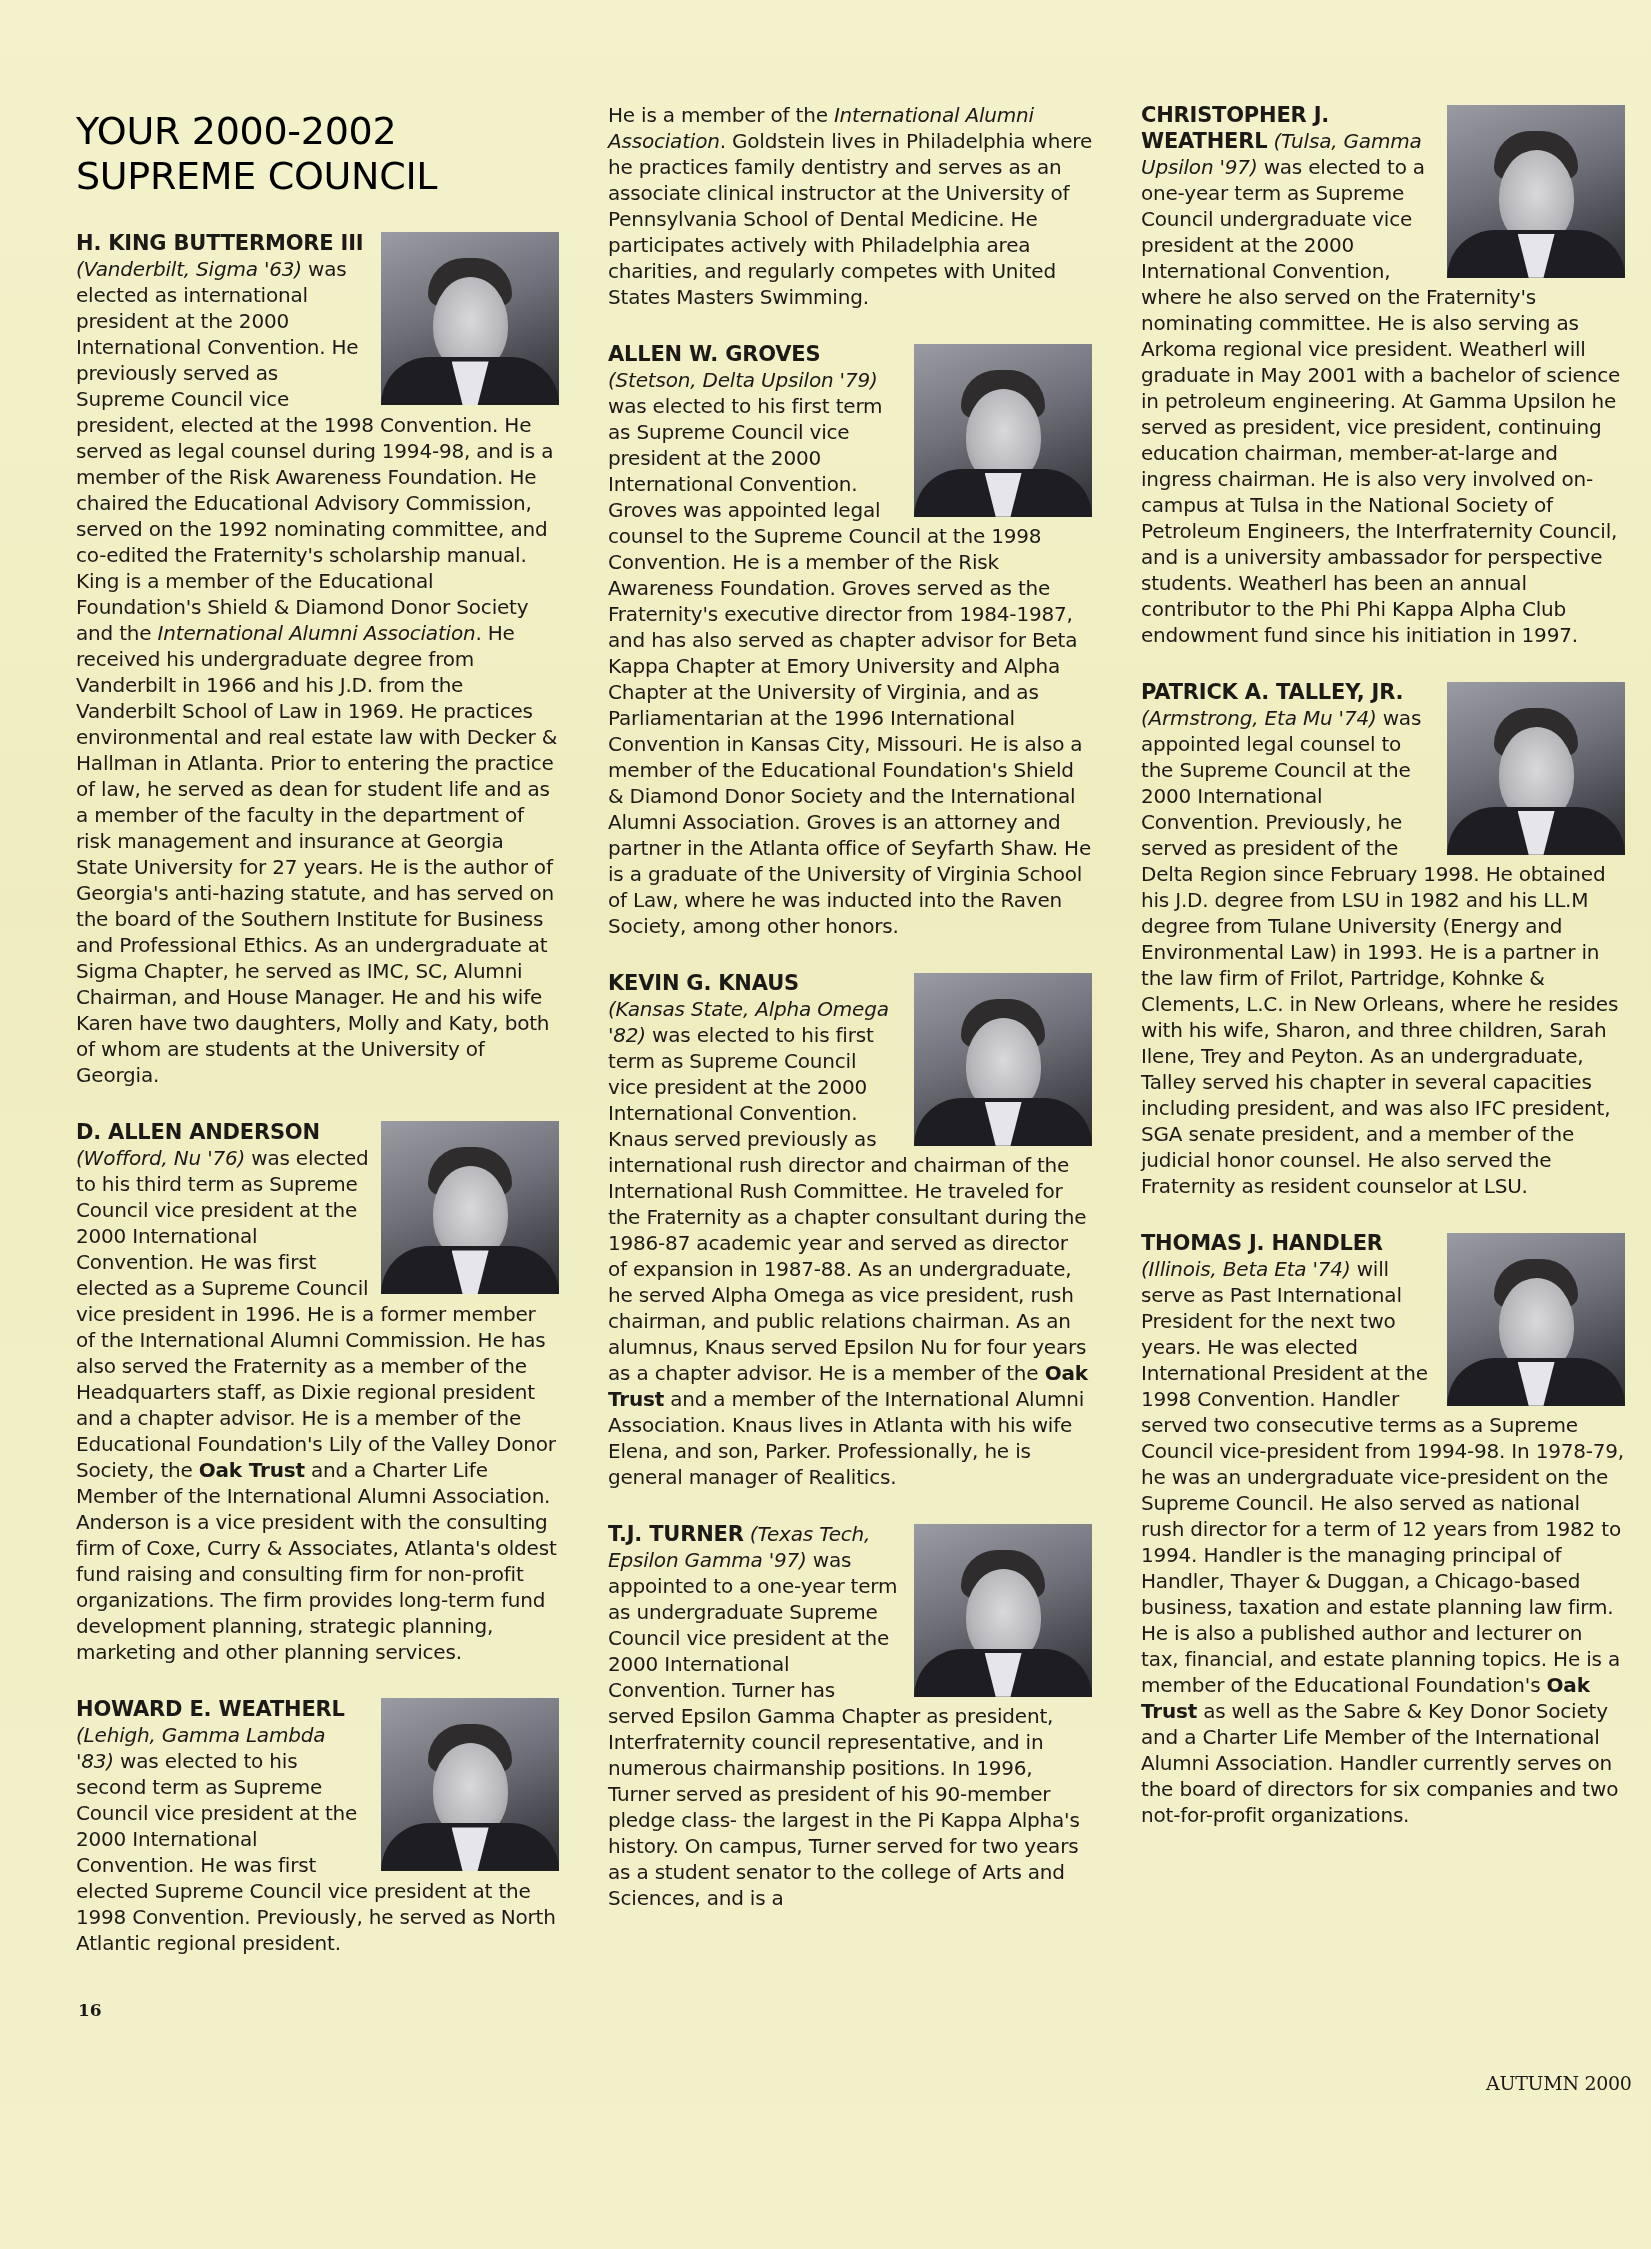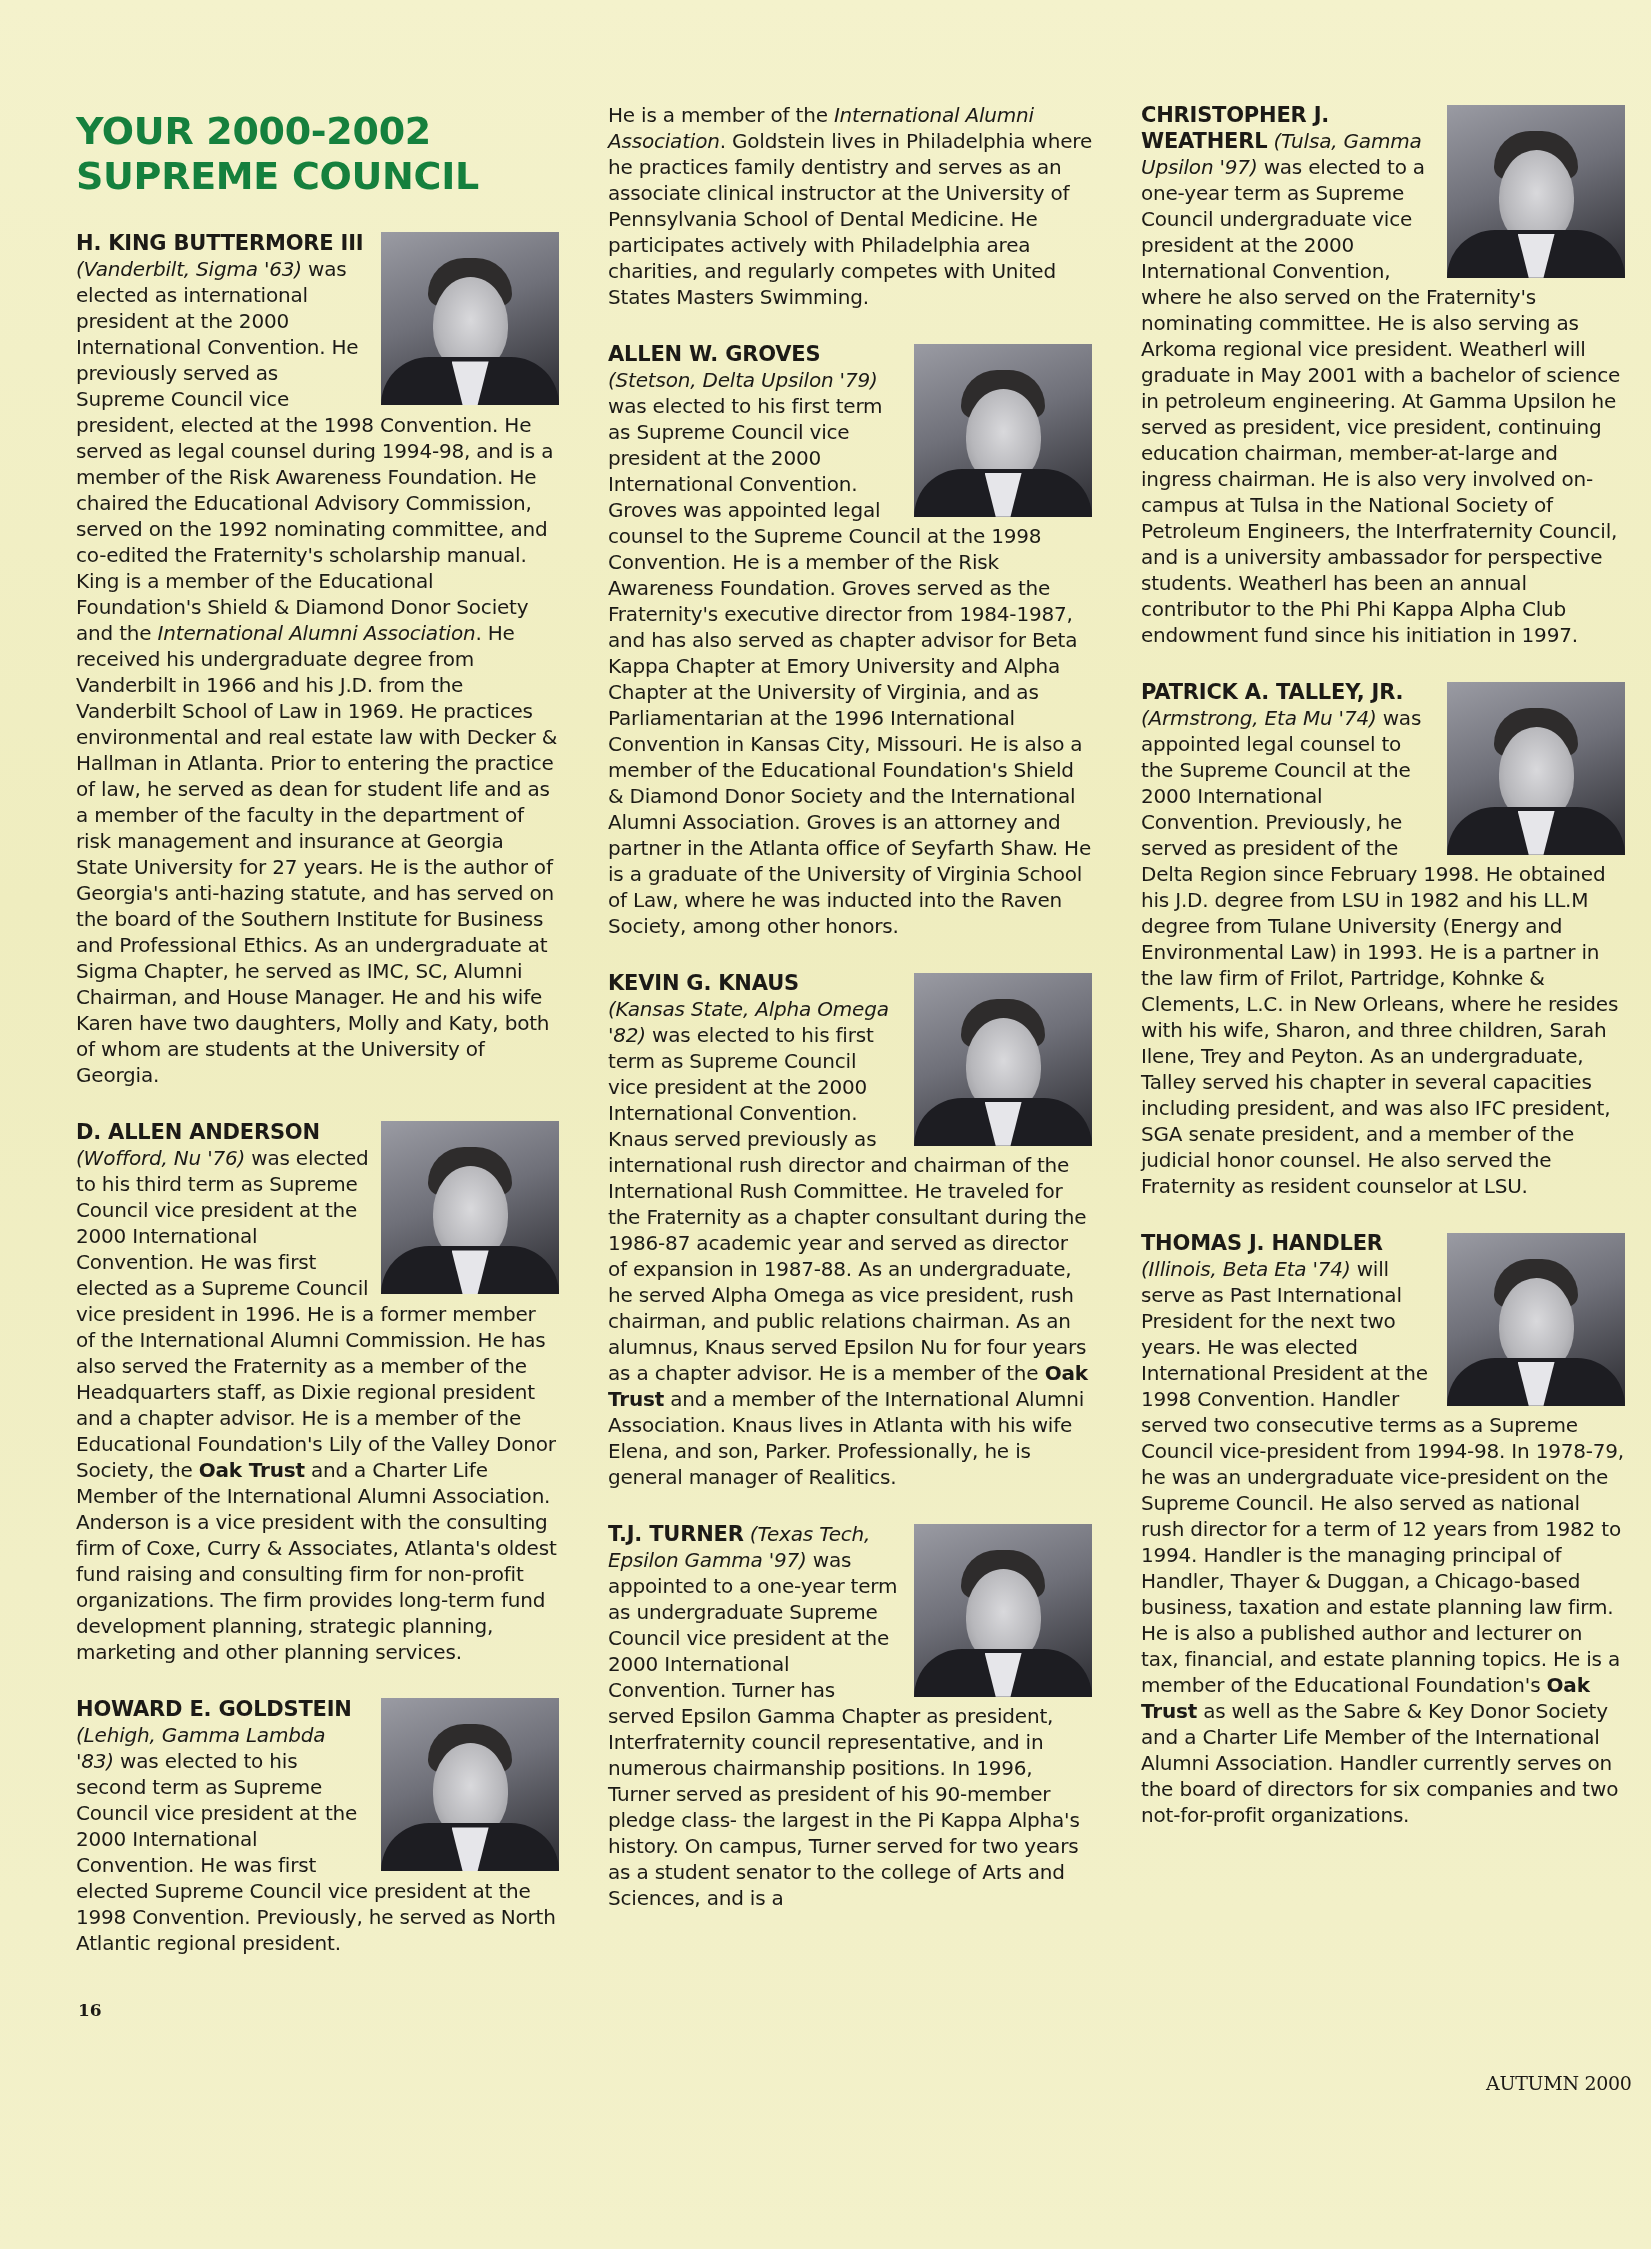--- a/index.html
+++ b/index.html
@@ -10,21 +10,21 @@
     font-family: "DejaVu Sans", sans-serif;
     color: #1c1a16;
     position: relative;
   }
   .page { position: absolute; inset: 0; }
   .col { position: absolute; top: 102px; font-size: 20px; line-height: 26px; letter-spacing: -0.2px; }
   .col1 { left: 76px; width: 483px; }
   .col2 { left: 608px; width: 484px; }
   .col3 { left: 1141px; width: 484px; }
   .title {
-    font-family: "DejaVu Sans", sans-serif; font-weight: bold; color: #15803d;
+    font-family: "DejaVu Sans", sans-serif; font-weight: normal; color: #000000;
     font-size: 38px; line-height: 45px; margin: 6.8px 0 31px 0; letter-spacing: -0.3px;
   }
   .bio { margin: 0 0 31px 0; }
   .bio p { margin: 0; }
   .name { font-weight: bold; font-size: 21px; letter-spacing: -0.2px; }
   .aff { font-style: italic; text-align: center; }
   .em { font-style: italic; }
   .b { font-weight: bold; }
   .photo {
     float: right; margin: 2.7px 0 4.1px 12.2px; width: 178px; height: 173px;
@@ -88,21 +88,21 @@
     </div>
 
     <div class="bio">
       <div class="photo">
           <div class="hair"></div>
           <div class="face"></div>
           <div class="suit"></div>
           <div class="shirt"></div>
         </div>
       <p>
-        <span class="name">HOWARD E. GOLDSTEIN</span>
+        <span class="name">HOWARD E. WEATHERL</span>
         <span class="aff">(Lehigh, Gamma Lambda '83)</span><span> was elected to his second term as Supreme Council vice president at the 2000 International Convention. He was first elected Supreme Council vice president at the 1998 Convention. Previously, he served as North Atlantic regional president.</span>
       </p>
     </div>
   </div>
 
   <div class="col col2">
     <div class="bio">
       <p>
         <span>He is a member of the </span><span class="em">International Alumni Association</span><span>. Goldstein lives in Philadelphia where he practices family dentistry and serves as an associate clinical instructor at the University of Pennsylvania School of Dental Medicine. He participates actively with Philadelphia area charities, and regularly competes with United States Masters Swimming.</span>
       </p>

